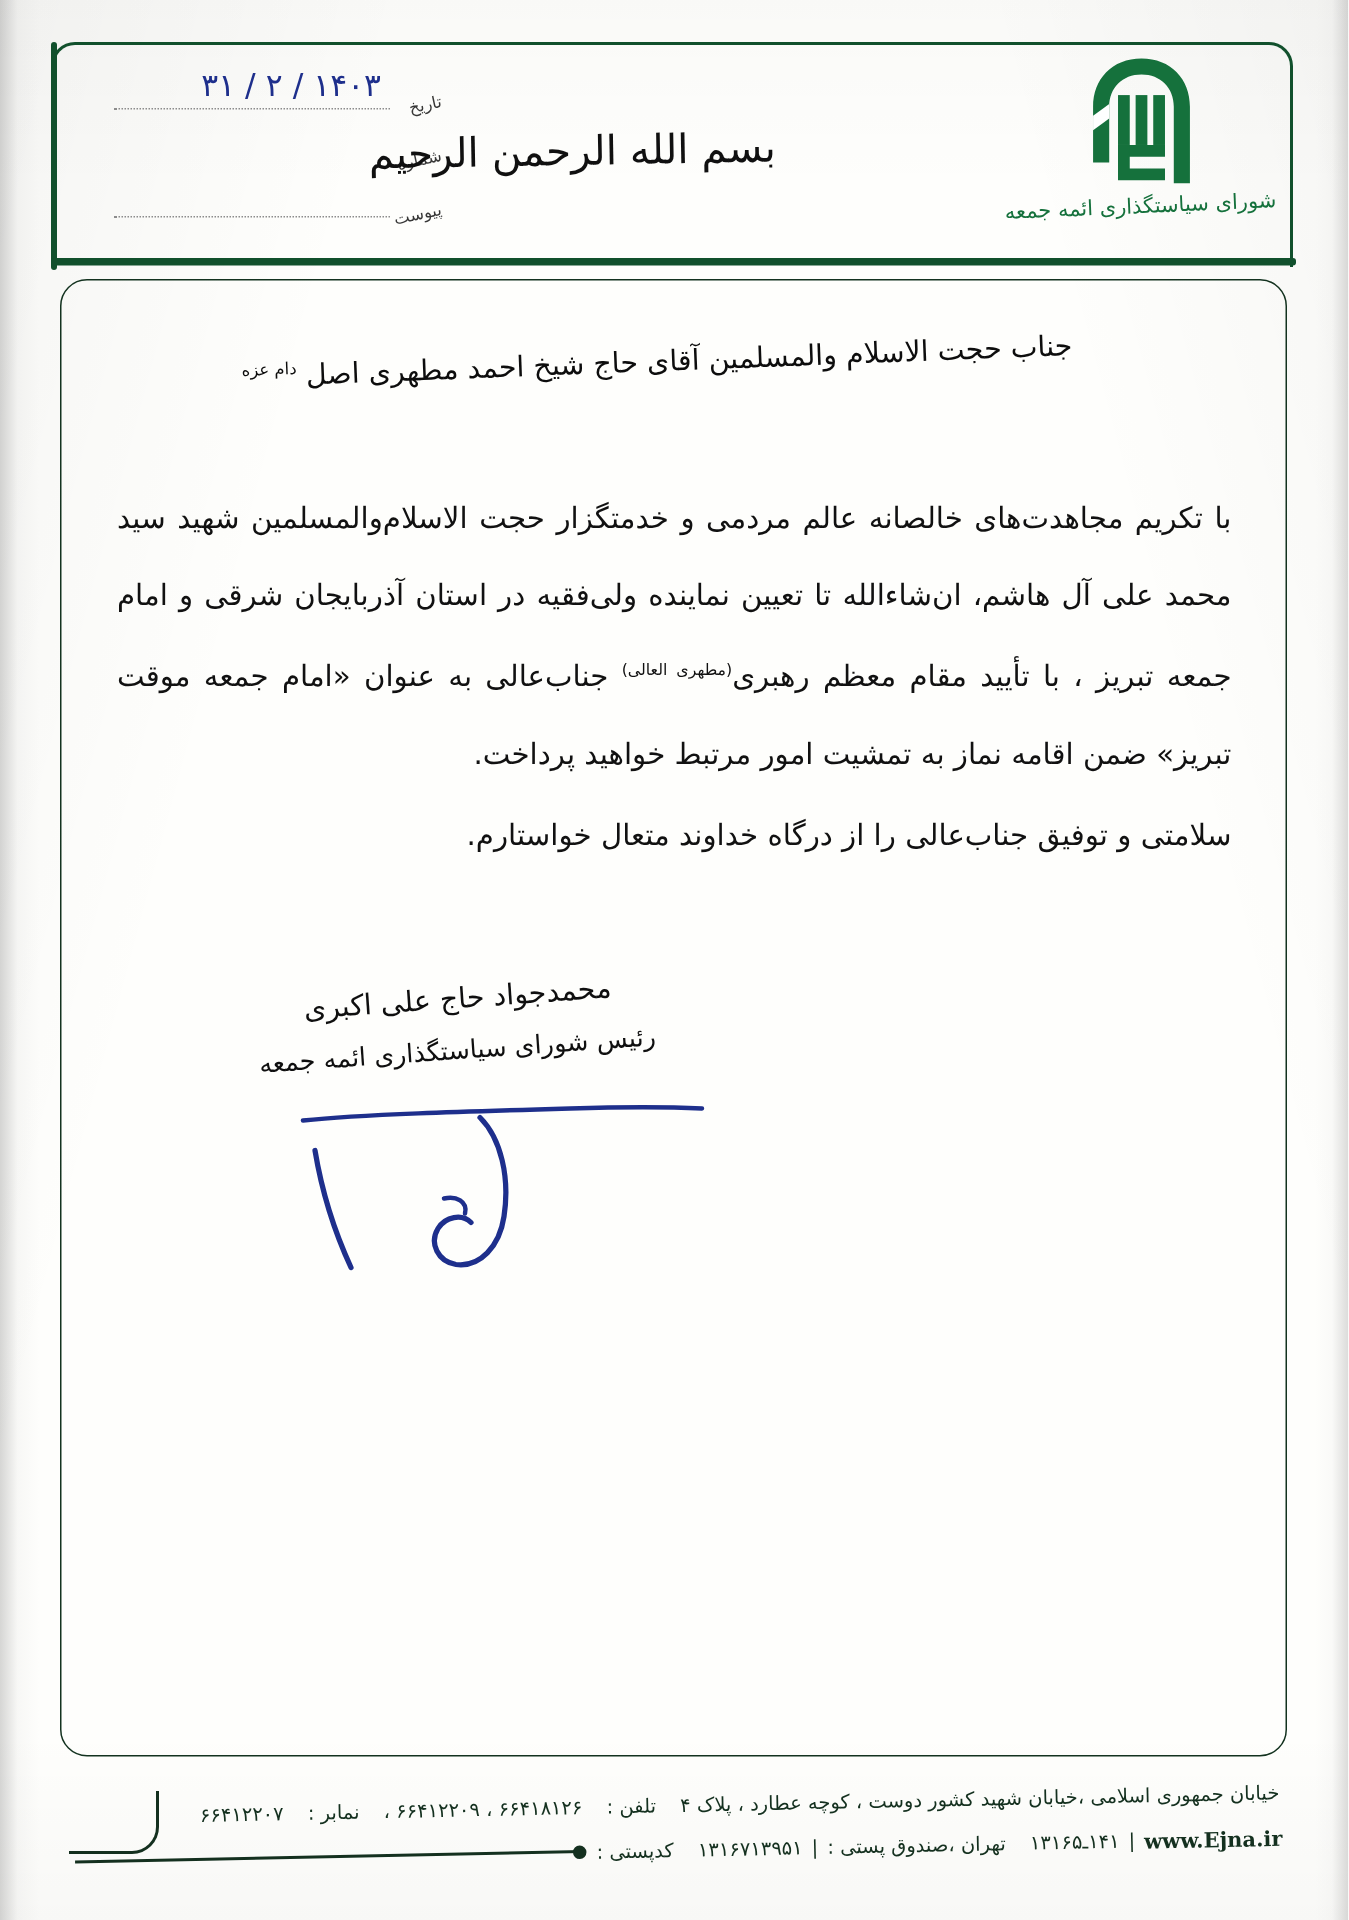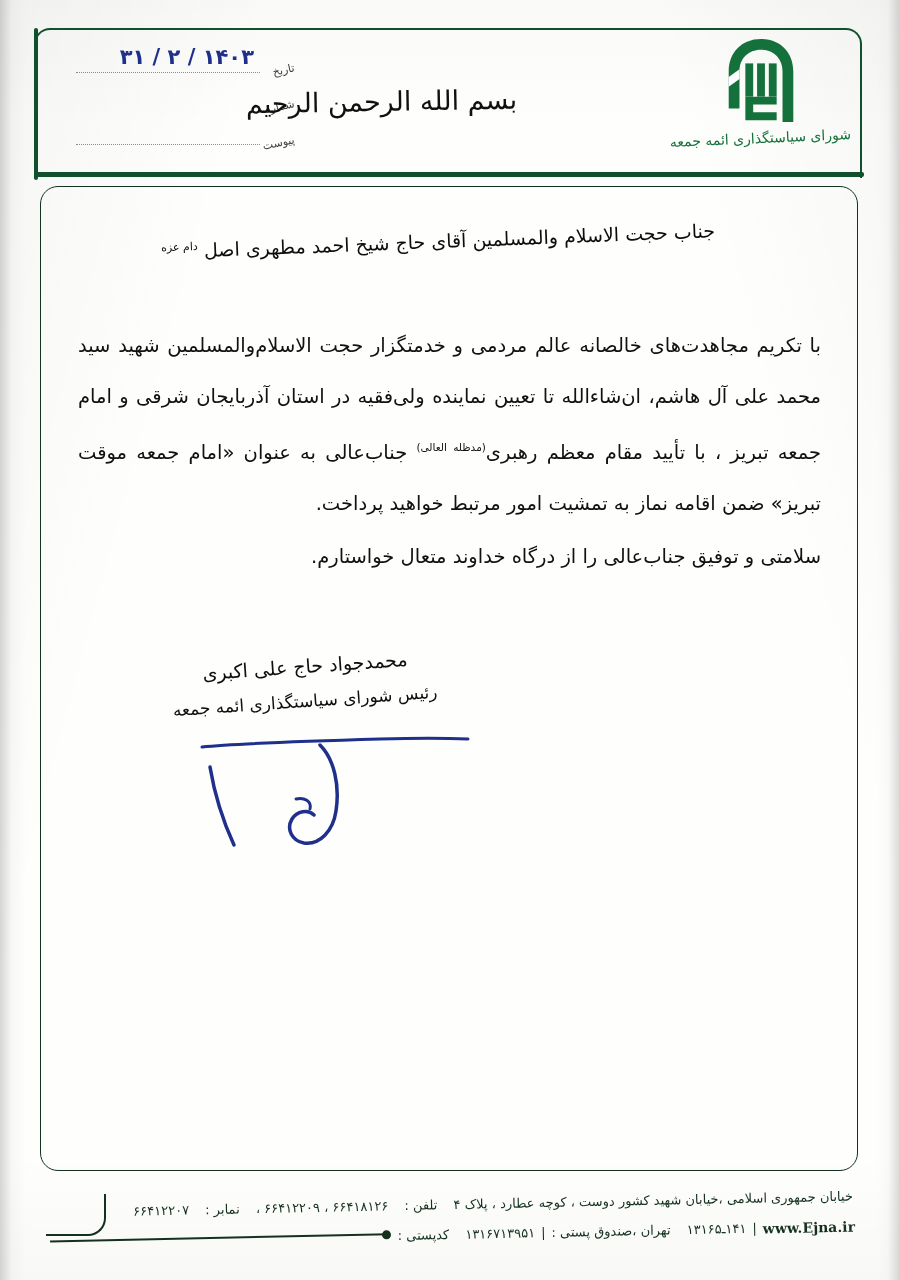--- a/index.html
+++ b/index.html
@@ -122,21 +122,21 @@
     margin: 0 2px 3px 2px;
     height: 30px;
     position: relative;
   }
   .meta-value {
     position: absolute;
     right: 6px;
     bottom: 3px;
     font-family: "DejaVu Sans", sans-serif;
     font-size: 21px;
-    font-weight: bold;
+    font-weight: normal;
     color: #1e2f8c;
     letter-spacing: 2px;
     white-space: nowrap;
     direction: rtl;
   }
   .meta-value.num {
     font-size: 23px;
     letter-spacing: 1px;
   }
 
@@ -373,21 +373,21 @@
     <div class="logo-caption">شورای سیاستگذاری ائمه جمعه</div>
   </div>
 
   <div class="addressee">
     <span>جناب حجت الاسلام والمسلمین آقای حاج شیخ احمد مطهری اصل</span>
     <span class="honorific-sup">دام عزه</span>
   </div>
 
   <div class="letter-body">
     <p>
-      <span>با تکریم مجاهدت‌های خالصانه عالم مردمی و خدمتگزار حجت الاسلام‌والمسلمین شهید سید محمد علی آل هاشم، ان‌شاءالله تا تعیین نماینده ولی‌فقیه در استان آذربایجان شرقی و امام جمعه تبریز ، با تأیید مقام معظم رهبری</span><span class="sup-note">(مدظله العالی)</span> <span>جناب‌عالی به عنوان «امام جمعه موقت تبریز» ضمن اقامه نماز به تمشیت امور مرتبط خواهید پرداخت.</span>
+      <span>با تکریم مجاهدت‌های خالصانه عالم مردمی و خدمتگزار حجت الاسلام‌والمسلمین شهید سید محمد علی آل هاشم، ان‌شاءالله تا تعیین نماینده ولی‌فقیه در استان آذربایجان شرقی و امام جمعه تبریز ، با تأیید مقام معظم رهبری</span><span class="sup-note">(مطهری العالی)</span> <span>جناب‌عالی به عنوان «امام جمعه موقت تبریز» ضمن اقامه نماز به تمشیت امور مرتبط خواهید پرداخت.</span>
     </p>
   </div>
 
   <div class="closing-line">سلامتی و توفیق جناب‌عالی را از درگاه خداوند متعال خواستارم.</div>
 
   <div class="signature-block">
     <div class="sig-name">محمدجواد حاج علی اکبری</div>
     <div class="sig-title">رئیس شورای سیاستگذاری ائمه جمعه</div>
     <svg class="ink-signature" viewBox="0 0 300 130">
       <path d="M2 14 C40 10 110 8 180 6 C215 5 245 5 268 6" stroke="#1e2f8c" stroke-width="3" fill="none" stroke-linecap="round"></path>

